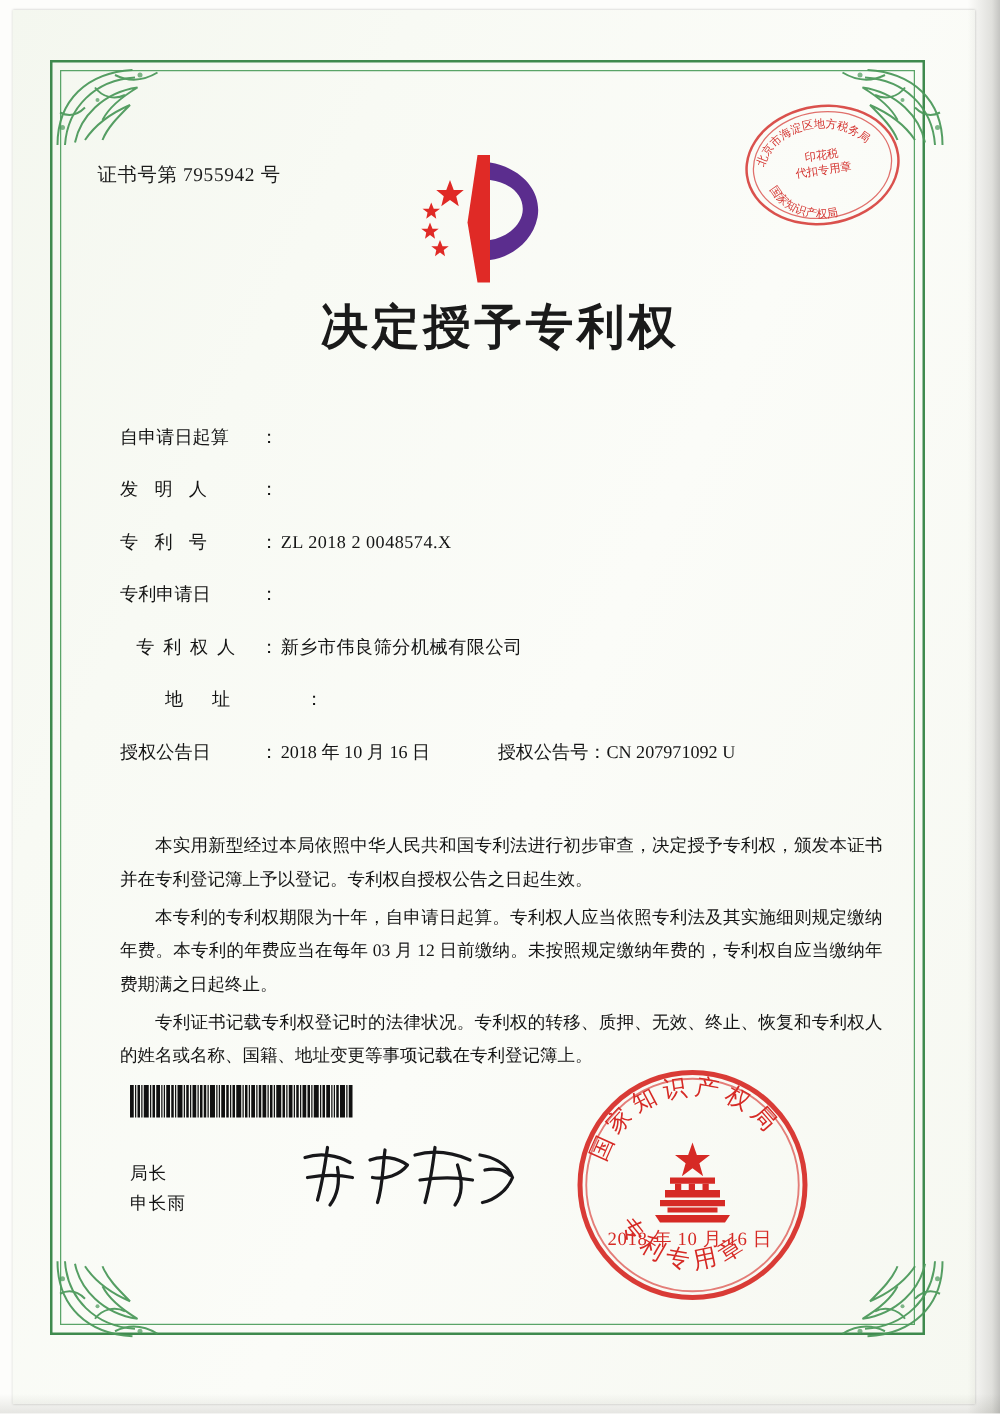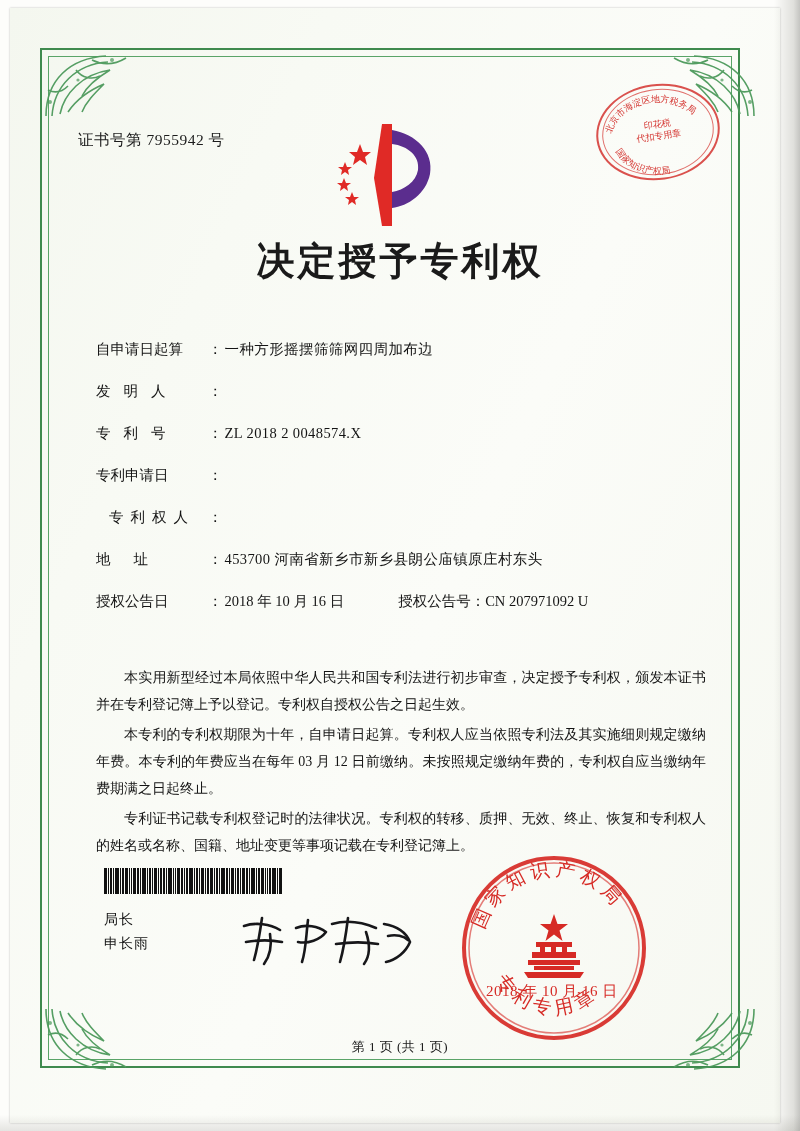--- a/index.html
+++ b/index.html
@@ -167,21 +167,21 @@
     color: #141414;
   }
   .field-label {
     width: 112px;
     flex: 0 0 112px;
     letter-spacing: 0;
     white-space: nowrap;
   }
   .field-label.sp2 { letter-spacing: 7px; text-align: center; }
   .field-label.sp3 { letter-spacing: 13px; }
-  .field-label.sp4 { letter-spacing: 23px; }
+  .field-label.sp4 { letter-spacing: 23px; margin-left: 36px; }
   .field-colon { margin-right: 2px; }
   .field-value {
     flex: 1;
     letter-spacing: 0.4px;
   }
   .field-row.split {
     justify-content: flex-start;
   }
   .field-right {
     margin-left: 54px;
@@ -218,21 +218,21 @@
     background: #111;
     height: 26px;
     margin-right: 1px;
     vertical-align: top;
   }
 
   
   .sig-block {
     position: absolute;
     left: 104px;
-    top: 908px;
+    top: 928px;
     font-size: 14px;
     line-height: 24px;
     color: #141414;
     letter-spacing: 1px;
   }
   .handwriting {
     position: absolute;
     left: 236px;
     top: 910px;
     width: 180px;
@@ -400,43 +400,42 @@
       </g>
     </svg>
   </div>
 
   <div class="doc-title">决定授予专利权</div>
 
   <div class="fields">
     <div class="field-row">
       <span class="field-label">自申请日起算</span>
       <span class="field-colon">：</span>
-      <span class="field-value">一种方形摇摆筛筛网四周加布边</span>
     </div>
     <div class="field-row">
       <span class="field-label sp3">发明人</span>
       <span class="field-colon">：</span>
     </div>
     <div class="field-row">
       <span class="field-label sp3">专利号</span>
       <span class="field-colon">：</span>
       <span class="field-value">ZL 2018 2 0048574.X</span>
     </div>
     <div class="field-row">
       <span class="field-label">专利申请日</span>
       <span class="field-colon">：</span>
     </div>
     <div class="field-row">
       <span class="field-label sp2">专利权人</span>
       <span class="field-colon">：</span>
+      <span class="field-value">新乡市伟良筛分机械有限公司</span>
     </div>
     <div class="field-row">
       <span class="field-label sp4">地址</span>
       <span class="field-colon">：</span>
-      <span class="field-value">453700 河南省新乡市新乡县朗公庙镇原庄村东头</span>
     </div>
     <div class="field-row split">
       <span class="field-label">授权公告日</span>
       <span class="field-colon">：</span>
       <span>2018 年 10 月 16 日</span>
       <span class="field-right">
         <span class="rl">授权公告号</span>：<span>CN 207971092 U</span>
       </span>
     </div>
   </div>
@@ -498,17 +497,16 @@
         <polygon points="62,116 122,116 118,122 66,122"></polygon>
         <rect x="72" y="110" width="40" height="4"></rect>
       </g>
       <text font-size="19" fill="#d62a25" font-family="'Liberation Serif',serif" letter-spacing="5">
         <textPath href="#sealBot" startOffset="16%">专利专用章</textPath>
       </text>
     </svg>
   </div>
   <div class="seal-date">2018 年 10 月 16 日</div>
 
-  <div class="page-footer">第 1 页 (共 1 页)</div>
 
   <div class="paper-shadow-right"></div>
   <div class="paper-shadow-bottom"></div>
 </div>
 
 </body></html>

